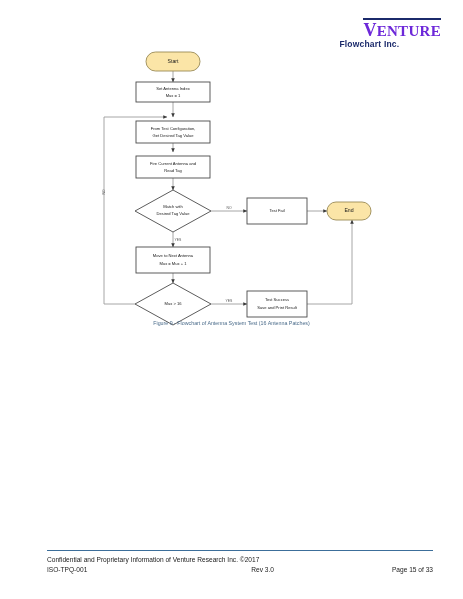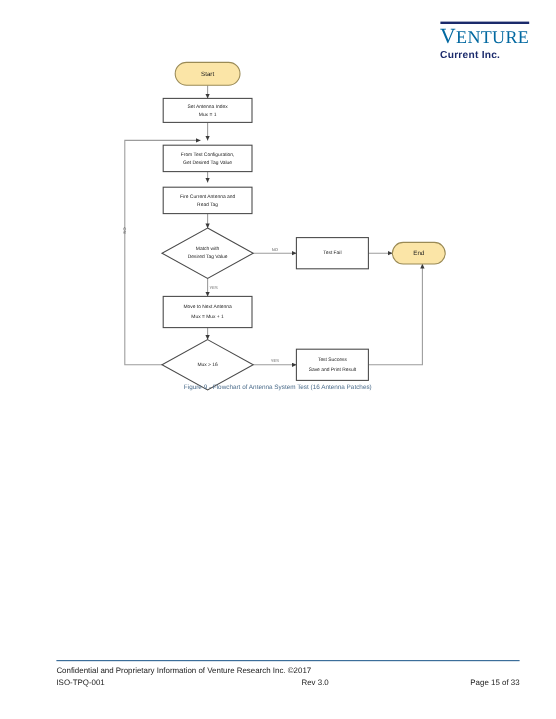--- a/index.html
+++ b/index.html
@@ -18,27 +18,28 @@
 
   
   #logo {
     position: absolute;
     right: 22px; top: 18px;
     text-align: left;
     line-height: 1;
   }
   #logo .venture {
     font-family: "Liberation Serif", serif;
-    font-weight: normal;
+    font-weight: bold;
     font-size: 15px;
     letter-spacing: 0.3px;
-    color: #0369a1;
+    color: #6d28d9;
     border-top: 2px solid #1b2a6b;
     padding-top: 1px;
     display: block;
+    margin-left: 24px;
   }
   #logo .venture .cap { font-size: 18px; }
   #logo .research {
     display: block;
     font-family: "Liberation Sans", sans-serif;
     font-weight: bold;
     font-size: 8.5px;
     color: #1b2a6b;
     letter-spacing: 0.2px;
     margin-top: 1px;
@@ -126,21 +127,21 @@
   }
   #footer .line2 .mid { margin-left: 46px; }
 </style>
 </head>
 <body>
 
 <div id="page">
 
   <div id="logo">
     <span class="venture"><span class="cap">V</span><span>ENTURE</span></span>
-    <span class="research">Current Inc.</span>
+    <span class="research">Flowchart Inc.</span>
   </div>
 
   <div id="chart-wrap">
     <svg width="463" height="300" viewBox="0 0 463 300">
       <defs>
         <marker id="arr" markerWidth="5" markerHeight="5" refX="4.2" refY="2" orient="auto">
           <path d="M0,0 L4.4,2 L0,4 z" fill="#3a3a3a"></path>
         </marker>
       </defs>
 

